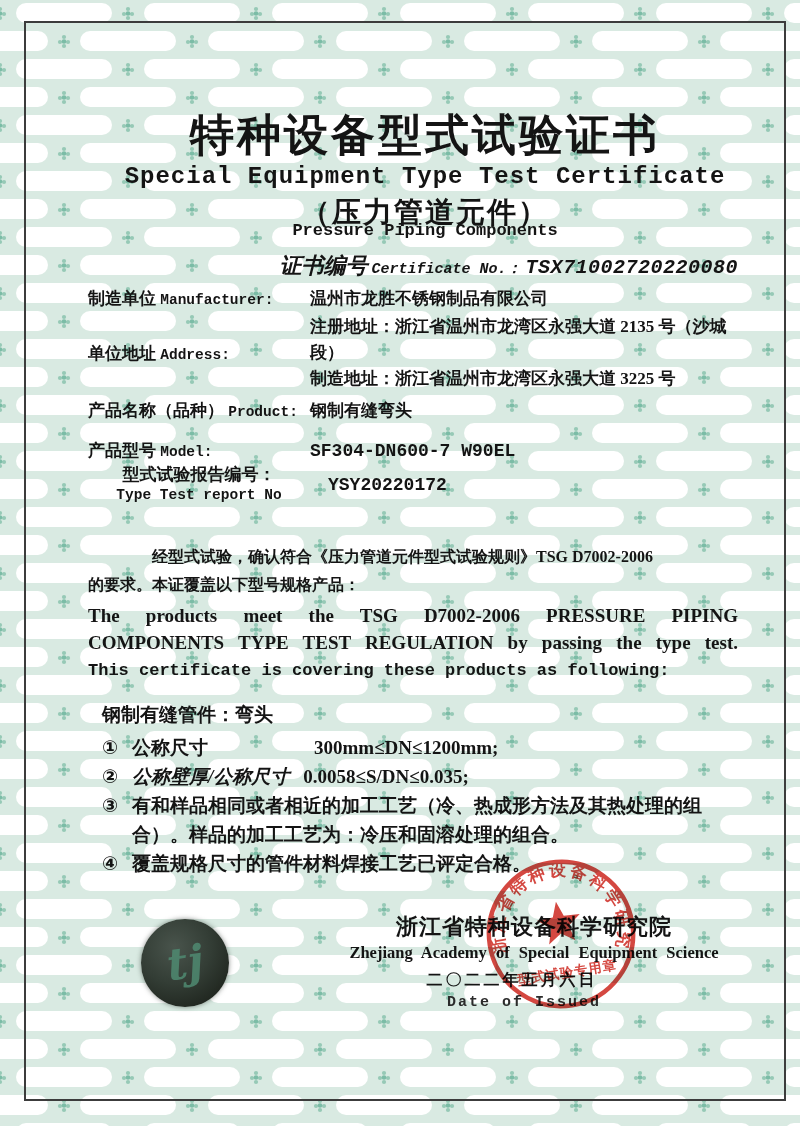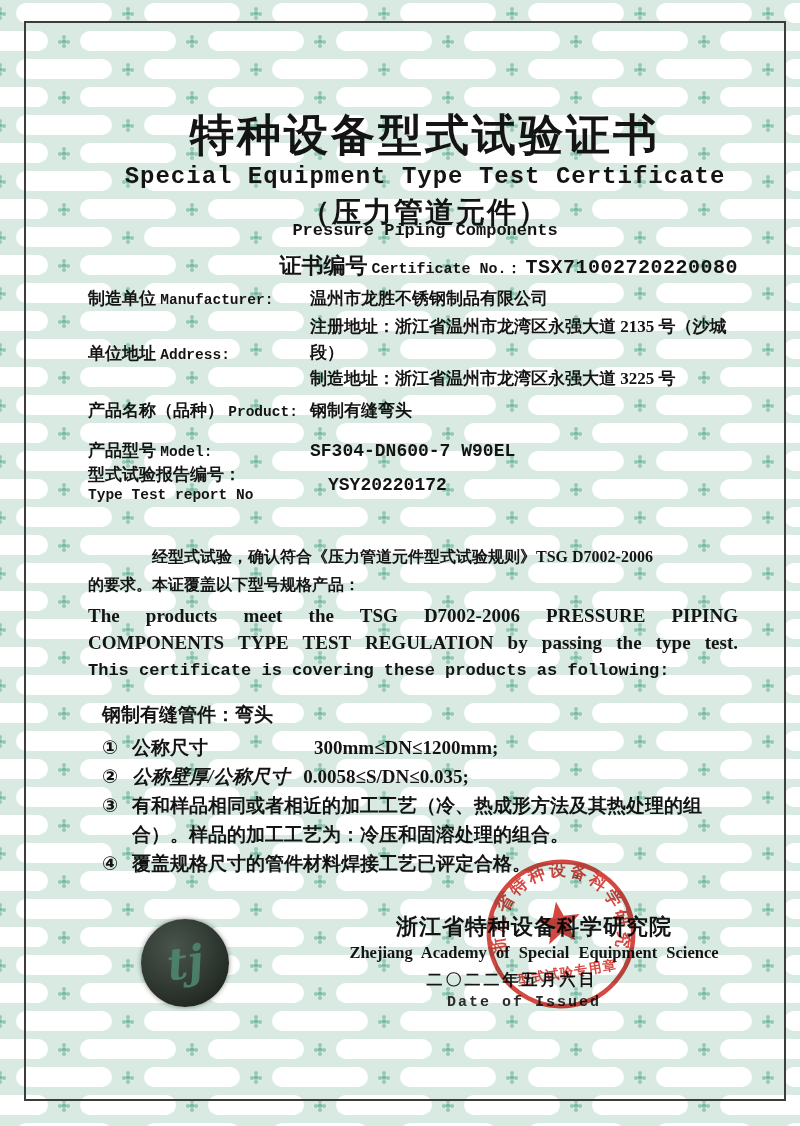--- a/index.html
+++ b/index.html
@@ -11,31 +11,31 @@
   .frame{position:absolute;left:24px;top:21px;width:758px;height:1076px;border:2px solid #3c3c3c;z-index:1;}
   .abs{position:absolute;z-index:2;}
   .mono{font-family:"Liberation Mono","DejaVu Sans Mono",monospace;}
   .ctr{left:50px;right:0;text-align:center;}
 
   .title-cn{top:106px;font-size:44px;font-weight:700;letter-spacing:3px;}
   .title-en{top:163px;font-size:24px;font-weight:600;letter-spacing:1px;}
   .sub-cn{top:193px;font-size:29px;font-weight:700;letter-spacing:2px;}
   .sub-en{top:221px;font-size:17px;font-weight:600;}
 
-  .certno{top:251px;right:62px;text-align:center;white-space:nowrap;}
+  .certno{top:251px;right:62px;text-align:center;white-space:nowrap;font-style:italic;}
   .certno .cn{font-size:22px;font-weight:700;}
   .certno .en{font-size:15px;font-weight:600;}
   .certno .v{font-size:20px;font-weight:600;letter-spacing:.5px;}
 
   .row{left:88px;width:660px;display:flex;align-items:center;}
   .lab{width:222px;flex:0 0 222px;font-size:17px;font-weight:600;}
   .lab .en{font-size:14.5px;font-weight:600;font-family:"Liberation Mono","DejaVu Sans Mono",monospace;}
   .val{font-size:17px;font-weight:700;}
   .val .vline{line-height:26px;}
-  .r1{top:287px;} .r2{top:314px;} .r3{top:365px;} .r4{top:399px;} .r5{top:439px;} .r6{top:465px;}
+  .r1{top:287px;} .r2{top:314px;} .r3{top:365px;} .r4{top:399px;} .r5{top:439px;} .r6{top:465px;text-align:center;}
   .lab2 div{line-height:20px;}
   .valmono{font-family:"Liberation Mono","DejaVu Sans Mono",monospace;font-weight:700;font-size:18px;}
 
   .stmt{top:543px;left:88px;width:650px;}
   .stmt .cnl{font-size:16px;font-weight:600;line-height:28px;}
   .stmt .ind{text-indent:64px;}
   .stmt .enb{font-size:19px;font-weight:700;line-height:27px;text-align:justify;text-align-last:justify;}
   .stmt .enm{font-size:17px;font-weight:700;line-height:27px;margin-top:1px;font-family:"Liberation Mono","DejaVu Sans Mono",monospace;}
 
   .prods{top:700px;left:102px;width:648px;font-size:19px;font-weight:600;}

